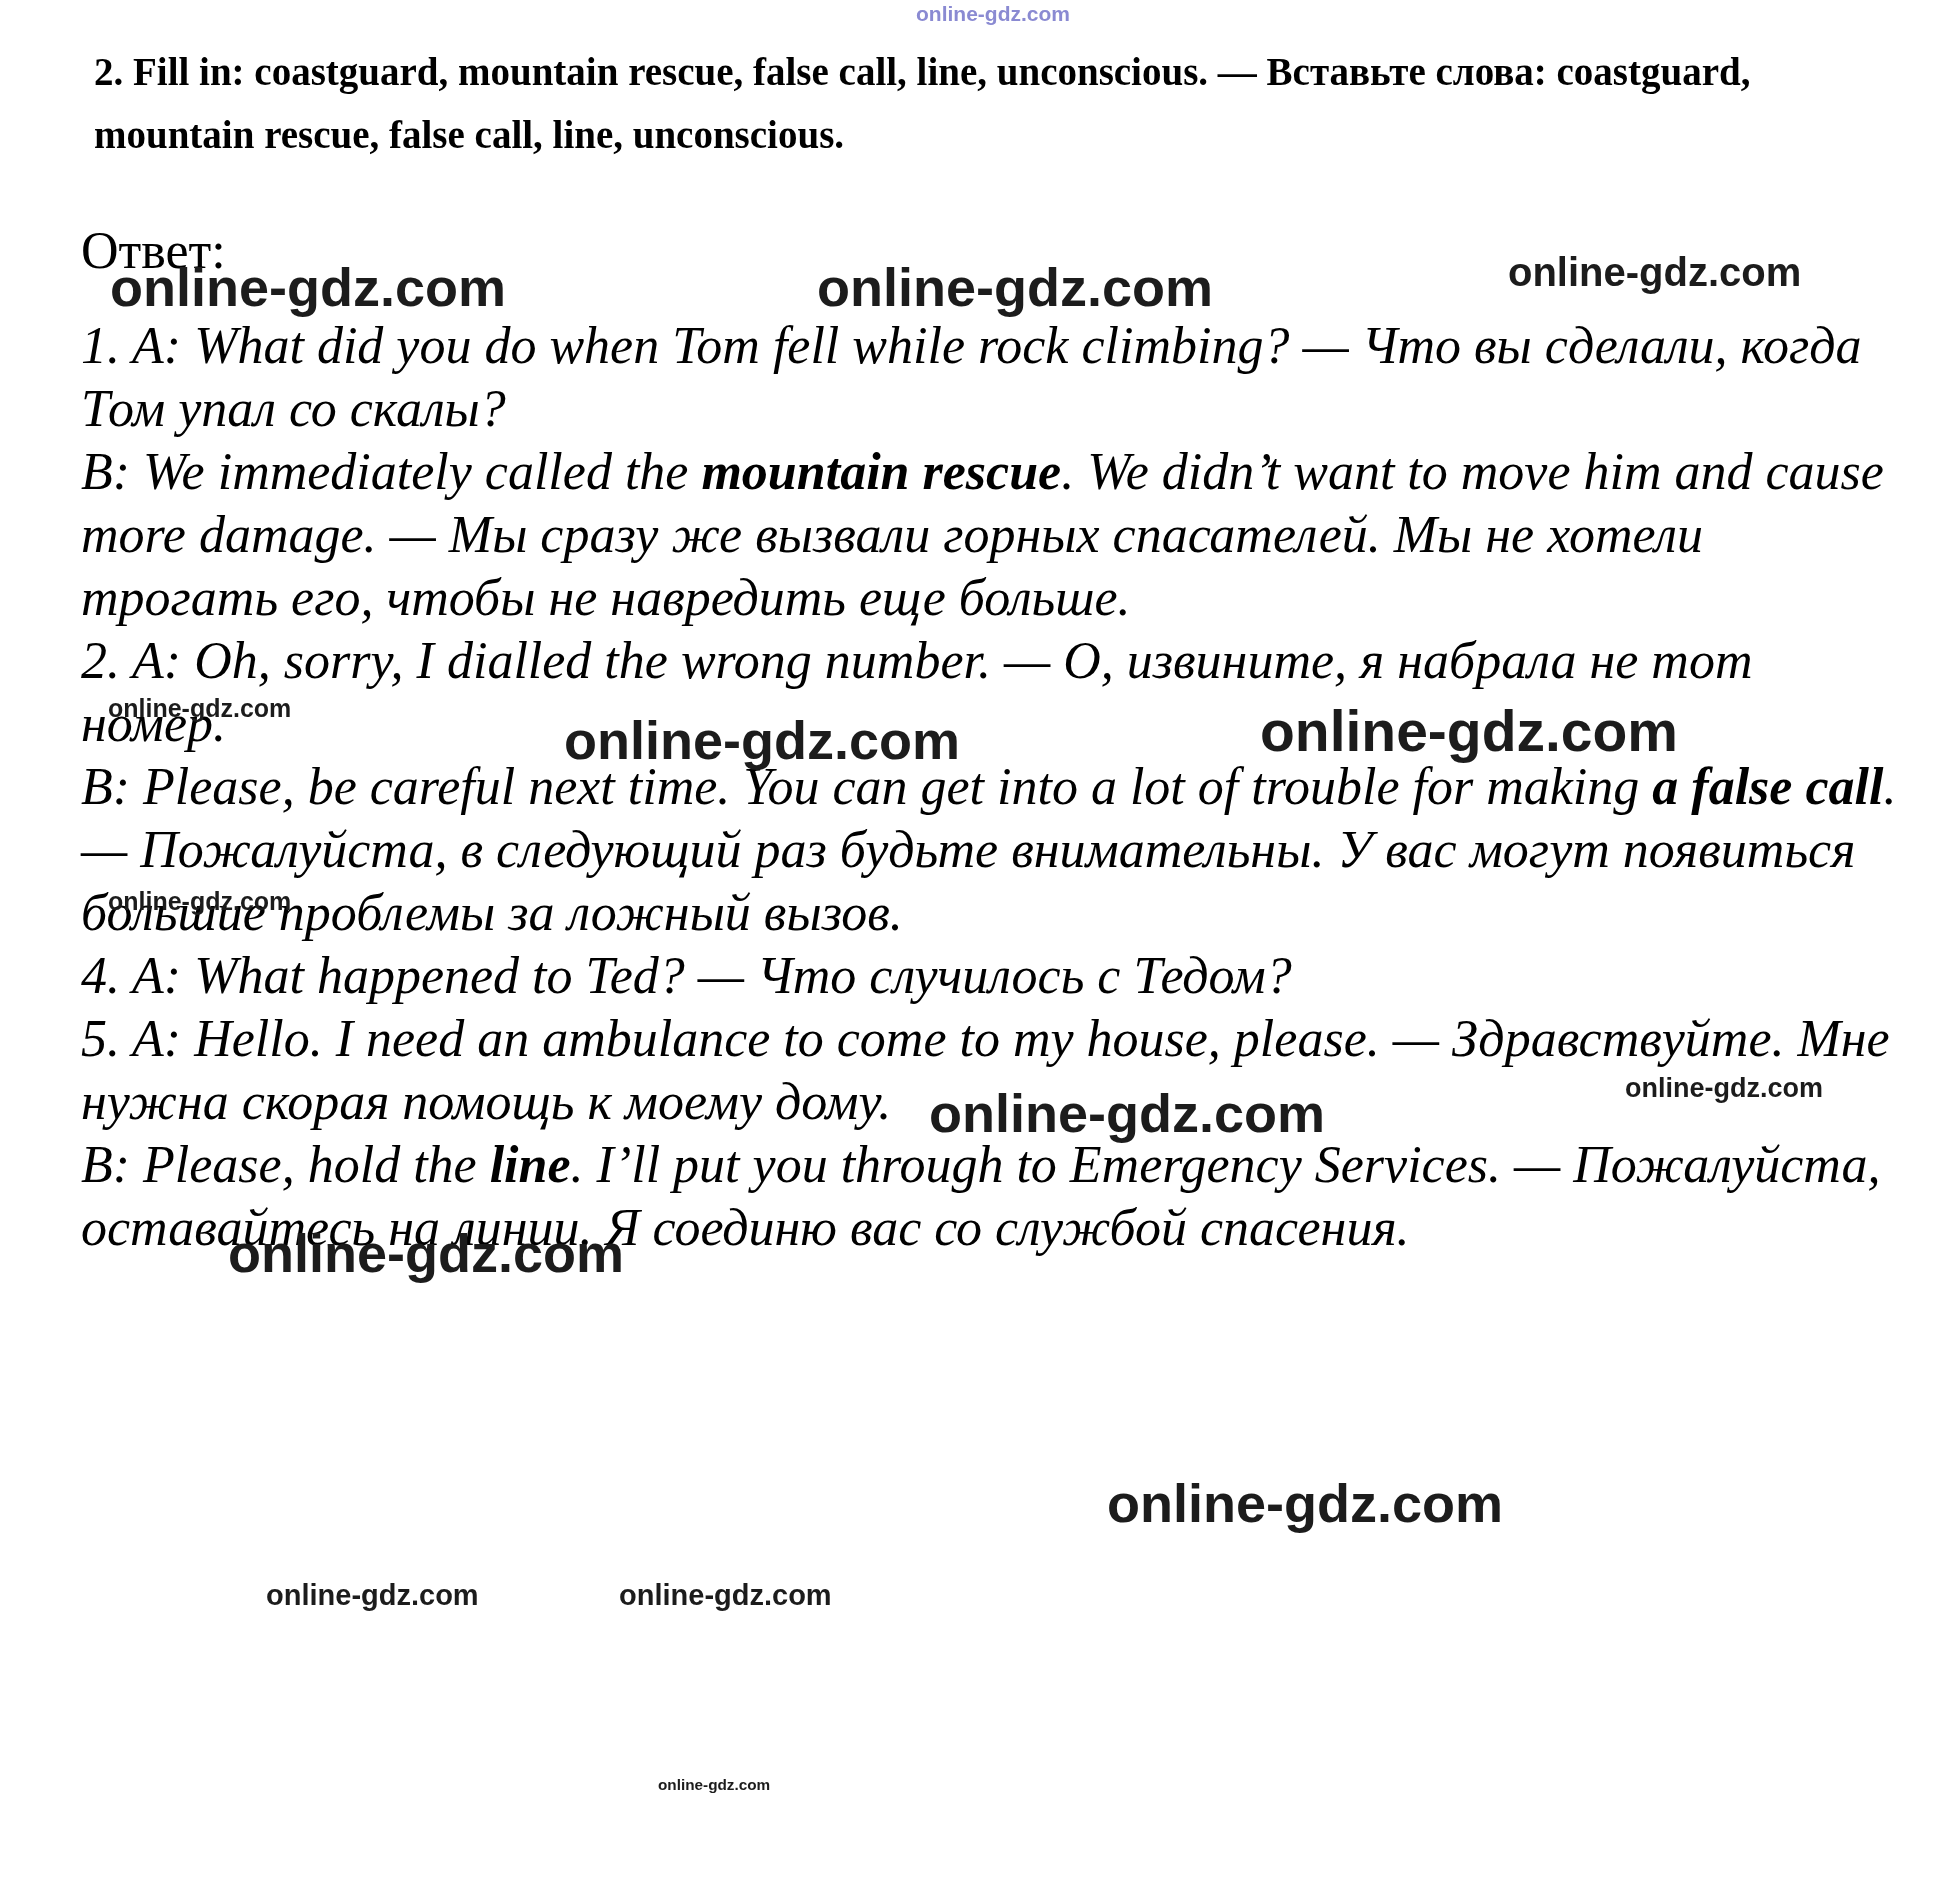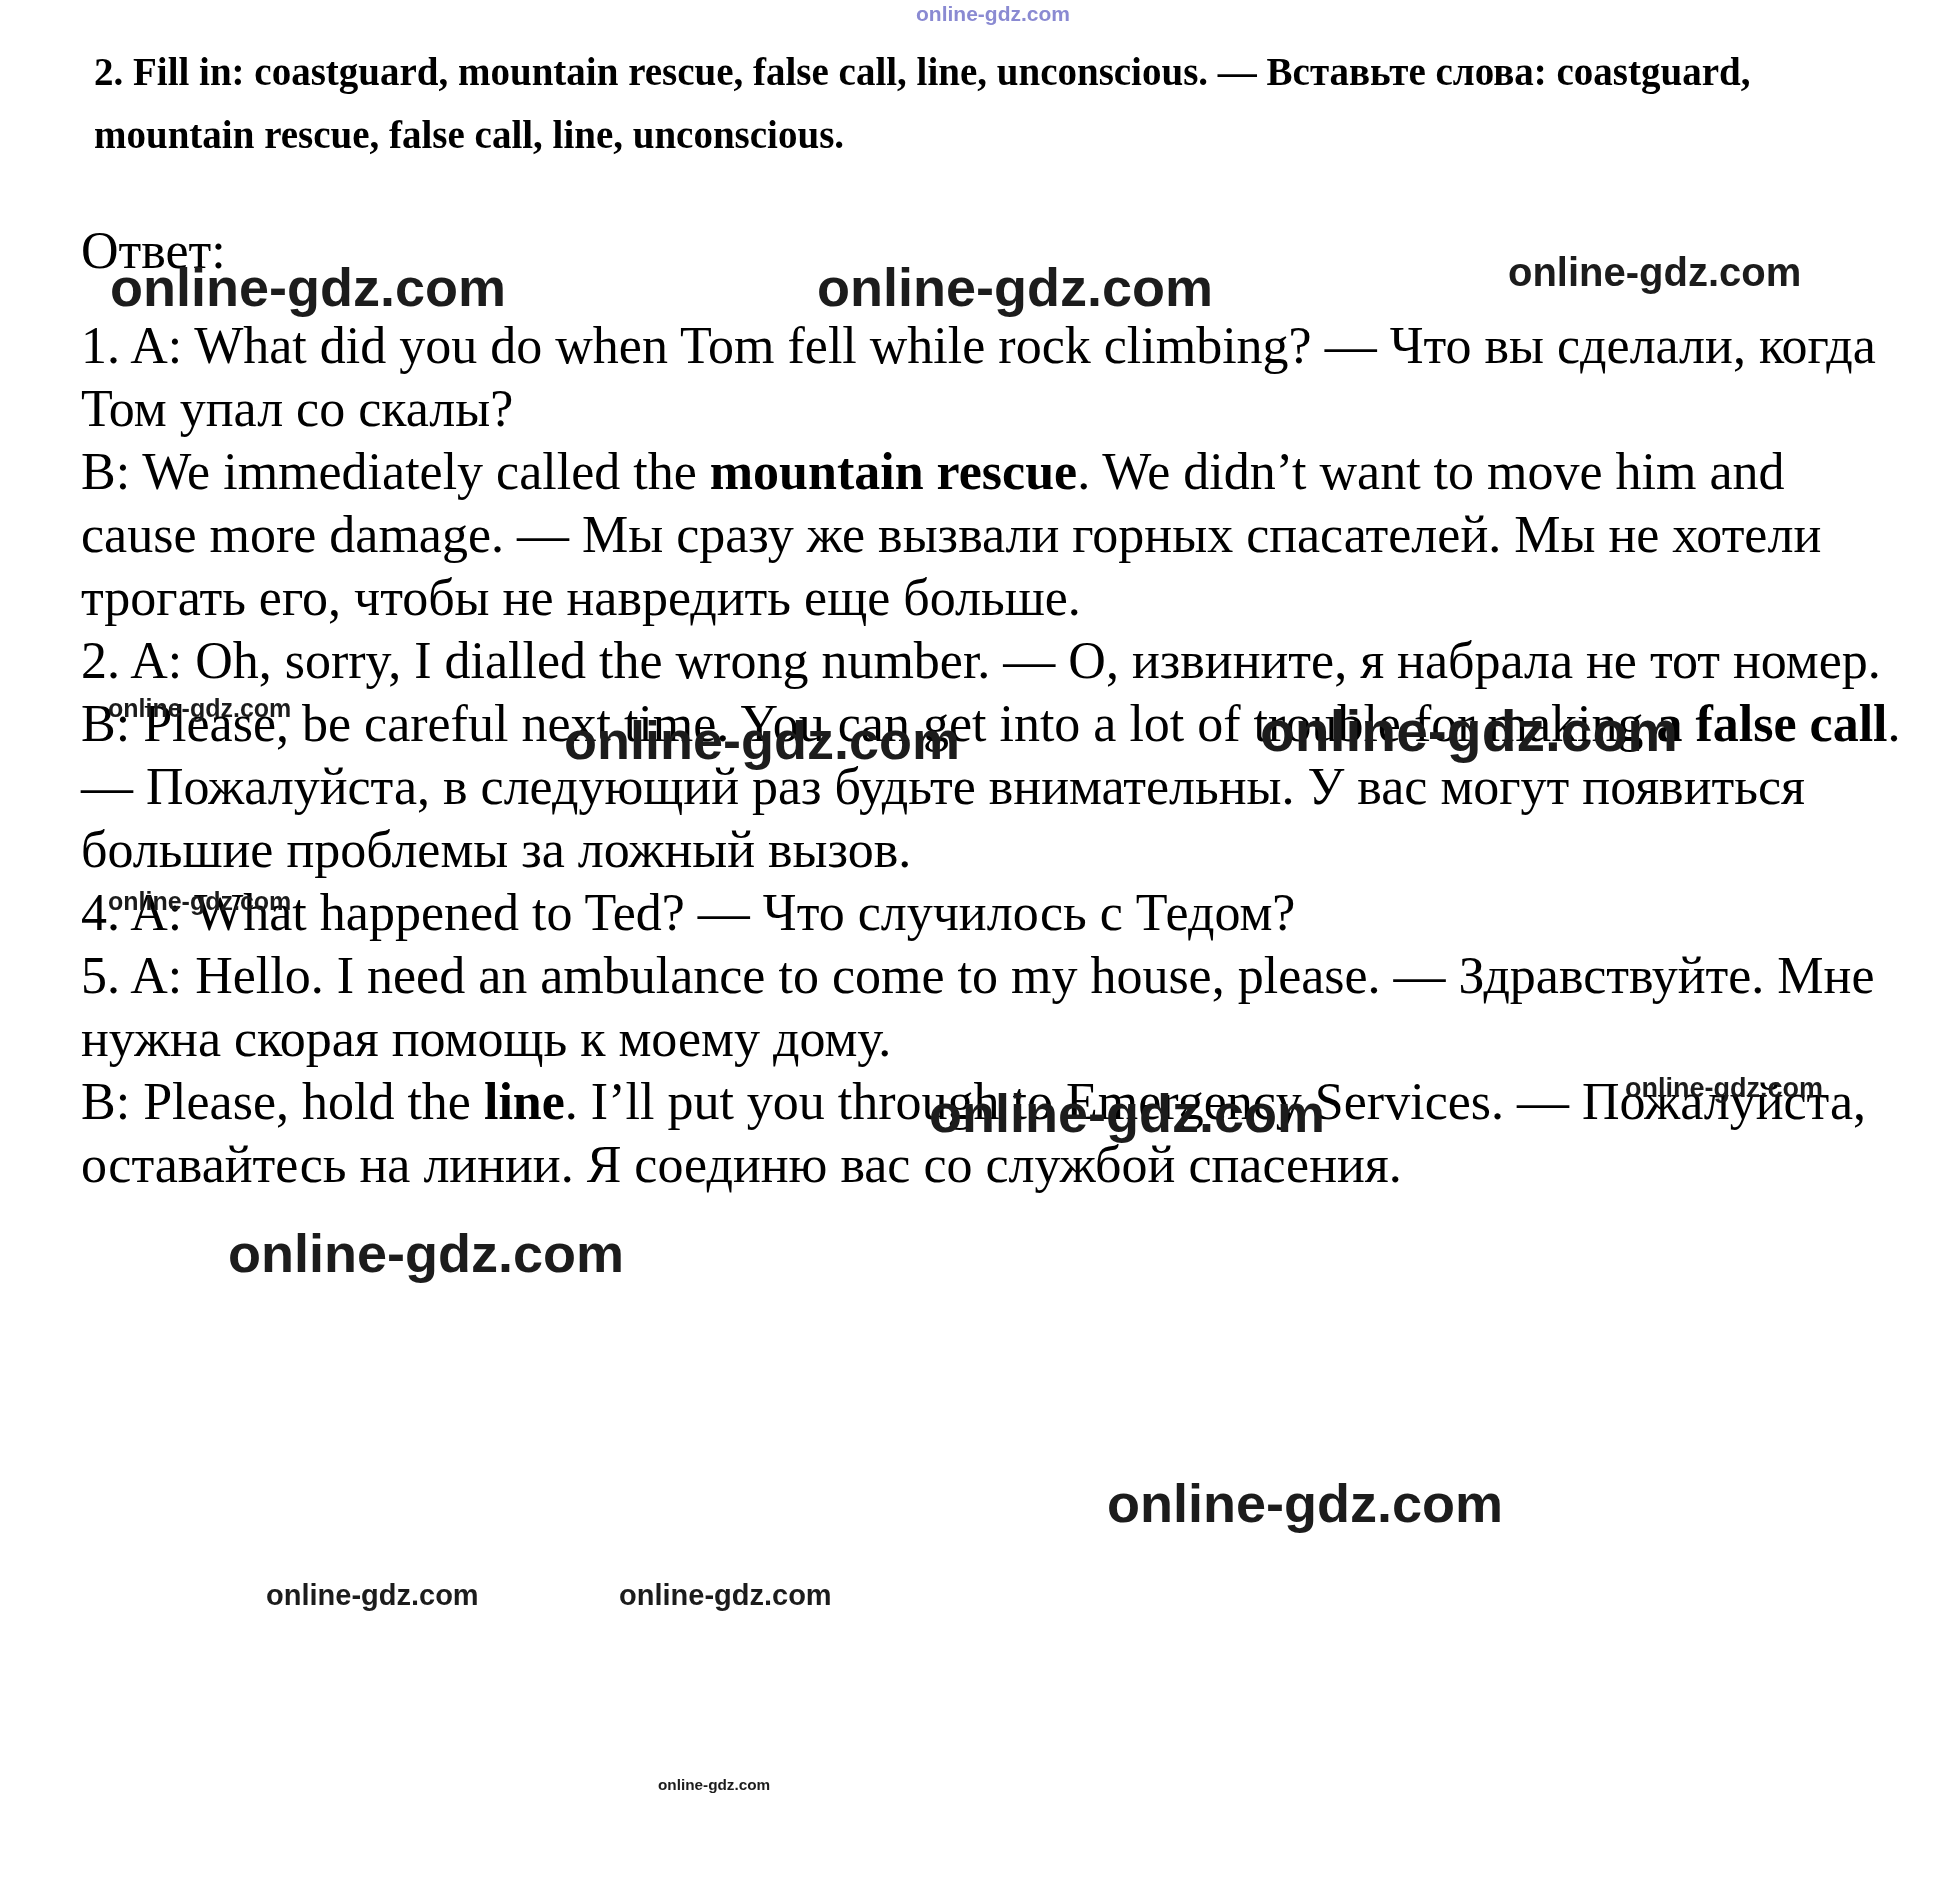--- a/index.html
+++ b/index.html
@@ -30,20 +30,21 @@
   }
   .answer-label {
     font-size: 52px;
     line-height: 63px;
     margin: 0 0 32px 0;
   }
   .body-line {
     font-size: 52px;
     line-height: 63px;
     margin: 0;
+    font-style: italic;
   }
   .body-line .bold {
     font-weight: bold;
     text-align: right;
   }
   .watermarks {
     position: absolute;
     left: 0;
     top: 0;
     width: 100%;

